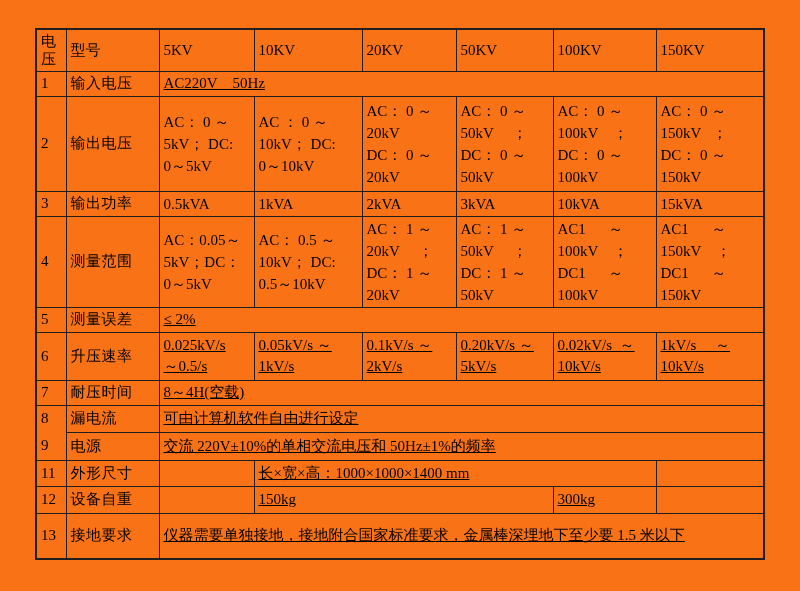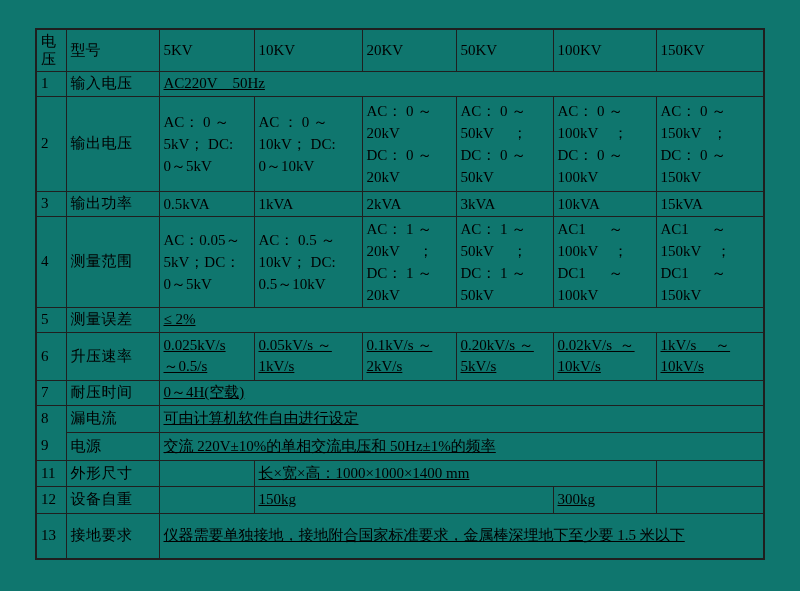--- a/index.html
+++ b/index.html
@@ -8,21 +8,21 @@
     background: #ffffff;
     width: 800px;
     height: 591px;
     font-family: "Liberation Serif", "DejaVu Serif", serif;
     color: #000000;
   }
   .page {
     position: relative;
     width: 800px;
     height: 591px;
-    background: #0f766e;
+    background: #f97316;
     overflow: hidden;
   }
   table.spec {
     position: absolute;
     left: 35px;
     top: 28px;
     width: 728px;
     border-collapse: collapse;
     table-layout: fixed;
     border: 2px solid #1f1f1f;
@@ -193,21 +193,21 @@
 5kV/s</td>
         <td class="cell">0.02kV/s  ～
 10kV/s</td>
         <td class="cell">1kV/s     ～
 10kV/s</td>
       </tr>
 
       <tr class="rh-25">
         <td class="num">7</td>
         <td class="label">耐压时间</td>
-        <td class="val center" colspan="6">0～4H(空载)</td>
+        <td class="val center" colspan="6">8～4H(空载)</td>
       </tr>
 
       <tr class="rh-27">
         <td class="num nb">8</td>
         <td class="label">漏电流</td>
         <td class="val push-right" colspan="6">可由计算机软件自由进行设定</td>
       </tr>
 
       <tr class="rh-28">
         <td class="num">9</td>

